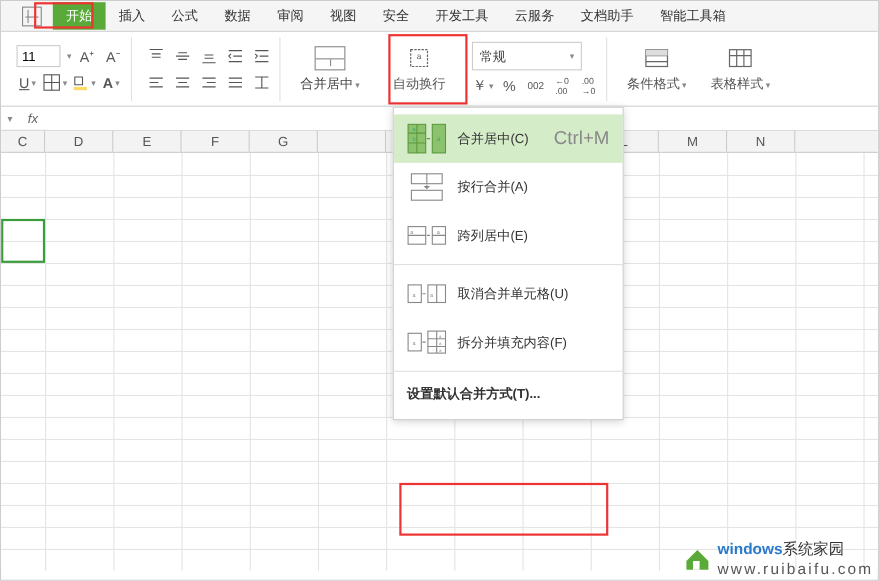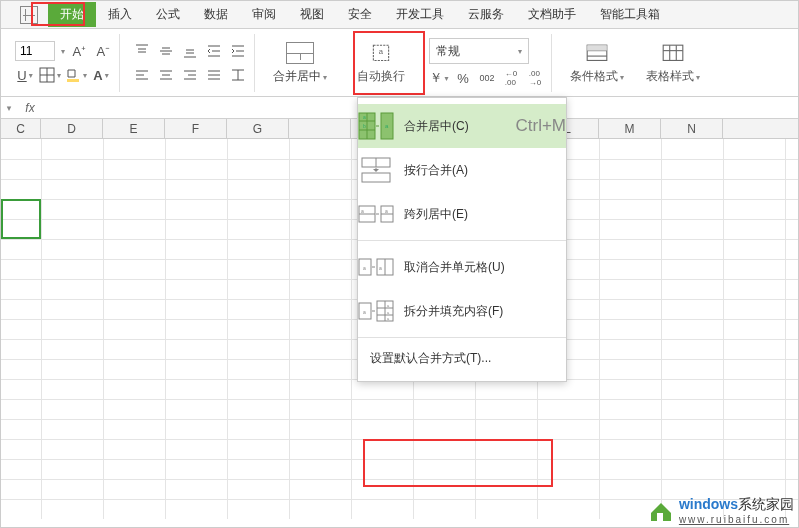--- a/index.html
+++ b/index.html
@@ -169,21 +169,21 @@
       width: 210px;
       background: #fff;
       border: 1px solid #ccc;
       box-shadow: 0 2px 8px rgba(0,0,0,.2);
       padding: 6px 0;
       z-index: 20;
     }
     .dd-item {
       display: flex;
       align-items: center;
-      padding: 8px 0;
+      padding: 8px 12px;
       gap: 10px;
       cursor: pointer;
       font-size: 12px;
       color: #333;
     }
     .dd-item.selected { background: #d5ecc9; }
     .dd-item .dd-icon {
       width: 36px; height: 28px;
       display: flex; align-items:center; justify-content:center;
     }
@@ -194,35 +194,36 @@
       font-size: 17px;
     }
     .dd-sep {
       height:1px; background:#e0e0e0; margin:4px 0;
     }
     .dd-footer {
       padding: 8px 12px;
       font-size: 12px;
       color: #333;
       cursor:pointer;
+      font-weight:bold;
     }
     
     .watermark {
       position: absolute;
       right: 4px; bottom: 2px;
       display: flex; align-items: center;
       font-size: 14px;
       color: #333;
     }
     .watermark .w-icon {
       width: 28px; height: 24px;
       margin-right: 4px;
     }
     .watermark .w-blue { color:#2a7acc; font-weight:bold; }
-    .watermark .w-sub { font-size:10px; color:#555; letter-spacing:2px;text-decoration:underline; }
+    .watermark .w-sub { font-size:14px; color:#555; letter-spacing:2px; }
   </style>
 </head>
 <body>
 
 <div class="menu-bar">
   <div class="menu-icon"></div>
   <div class="menu-item active">开始</div>
   <div class="menu-item">插入</div>
   <div class="menu-item">公式</div>
   <div class="menu-item">数据</div>

